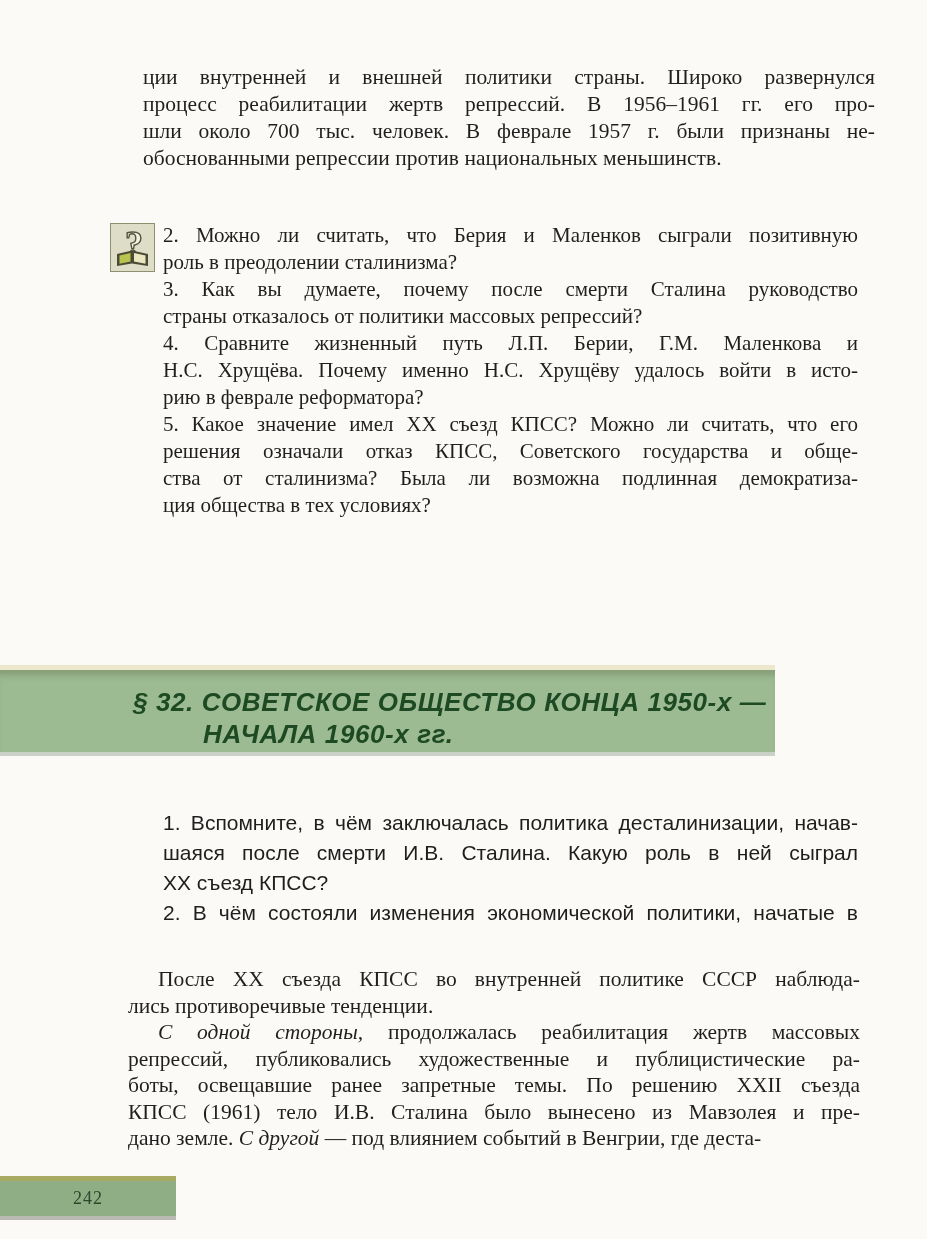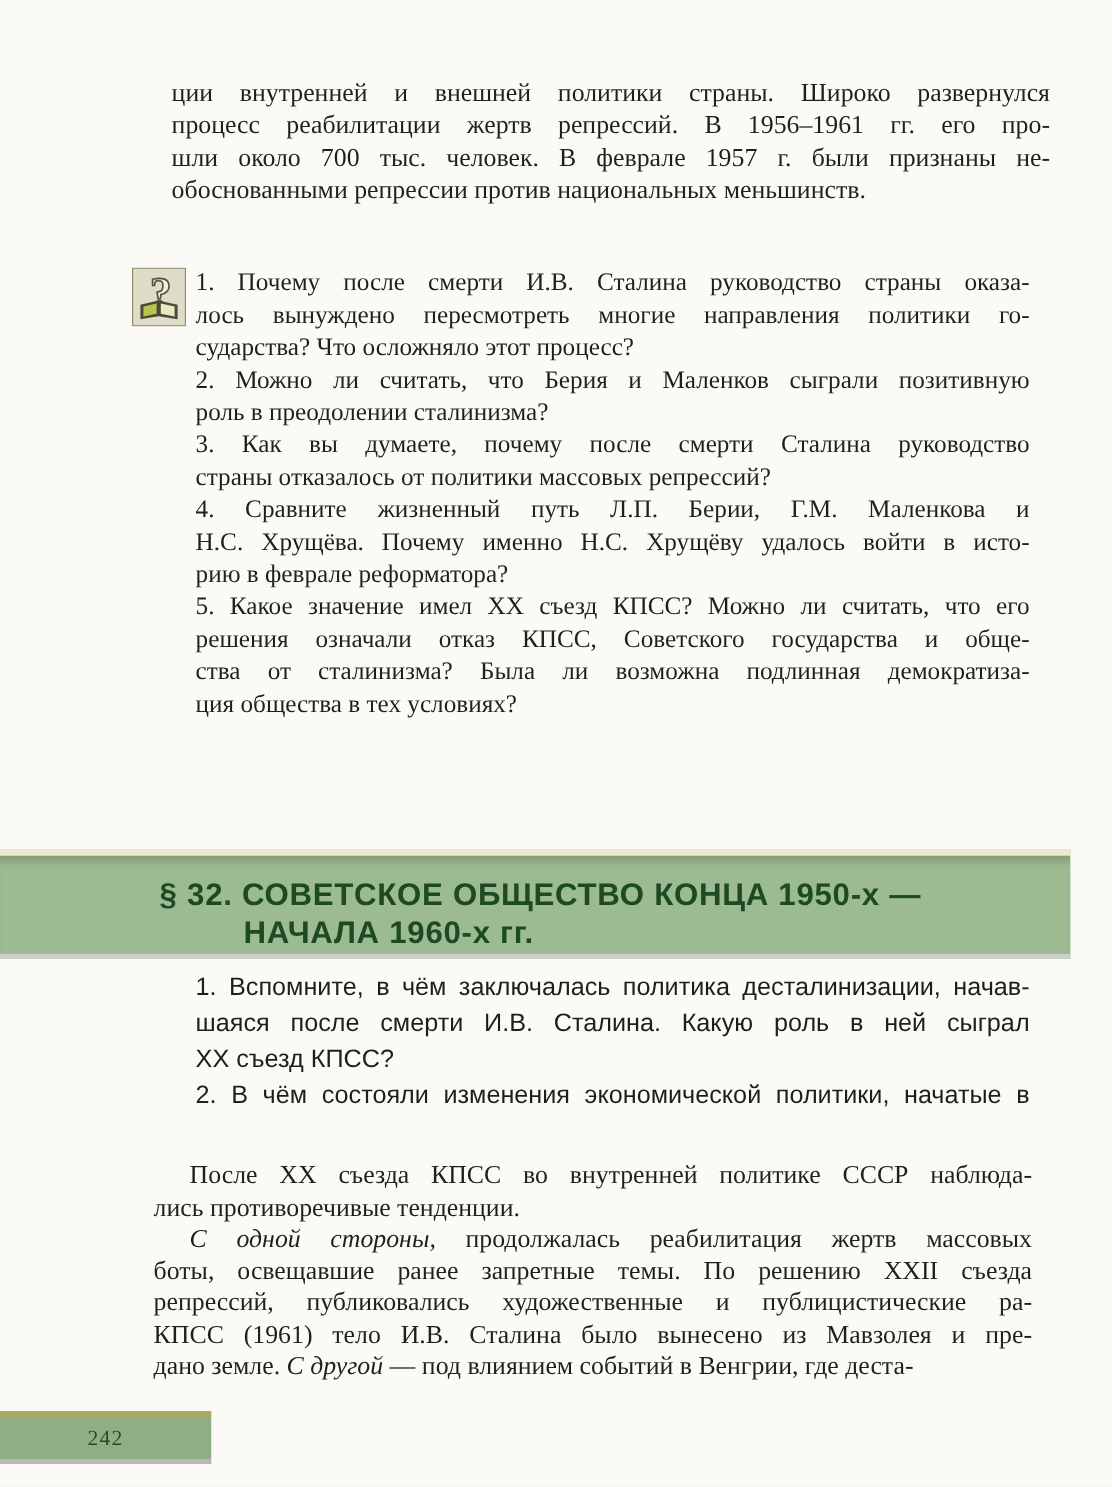--- a/index.html
+++ b/index.html
@@ -43,28 +43,29 @@
     position: absolute;
     left: 163px; top: 222px;
     width: 695px;
     font-size: 21px;
     line-height: 27px;
   }
 
   
   .band {
     position: absolute;
-    left: 0; top: 708px;
-    width: 892px;
+    left: 0; top: 665px;
+    width: 775px;
     height: 91px;
     box-sizing: border-box;
     background: var(--band_bg, #9cbb93);
     border-top: 5px solid var(--band_top_edge, #ece8cd);
     border-bottom: 4px solid var(--band_bottom_edge, #ccd1c7);
     box-shadow: inset 0 9px 6px -4px rgba(95, 100, 65, 0.35);
+    font-style: italic;
   }
   .band-text {
     padding: 16px 0 0 133px;
     font-family: "Liberation Sans", sans-serif;
     font-weight: bold;
     font-size: 26px;
     line-height: 32px;
     letter-spacing: 0.6px;
     color: var(--band_text, #1d4a22);
   }
@@ -126,25 +127,20 @@
       <rect x="0.5" y="0.5" width="44" height="48" fill="#deddc8" stroke="#8f9070"></rect>
       <text x="24" y="33" font-family="Liberation Serif, serif" font-size="36" font-weight="bold" fill="#f4f2e4" stroke="#55543e" stroke-width="1.4" text-anchor="middle">?</text>
       <path d="M7 31 L22 27.5 L38 31 L38 43 L22 40.5 L7 43 Z" fill="#4a4a36"></path>
       <path d="M9.5 32.5 L20.5 30 L20.5 38.5 L9.5 40.8 Z" fill="#b9c44e"></path>
       <path d="M24 30 L35.5 32.5 L35.5 40.8 L24 38.5 Z" fill="#e9e6c0"></path>
     </svg>
   </div>
 
   <div class="qblock">
     <div class="para">
-        <div class="jline">1. Почему после смерти И.В. Сталина руководство страны оказа-</div>
-        <div class="jline">лось вынуждено пересмотреть многие направления политики го-</div>
-        <div class="jline lastline">сударства? Что осложняло этот процесс?</div>
-      </div>
-    <div class="para">
         <div class="jline">2. Можно ли считать, что Берия и Маленков сыграли позитивную</div>
         <div class="jline lastline">роль в преодолении сталинизма?</div>
       </div>
     <div class="para">
         <div class="jline">3. Как вы думаете, почему после смерти Сталина руководство</div>
         <div class="jline lastline">страны отказалось от политики массовых репрессий?</div>
       </div>
     <div class="para">
         <div class="jline">4. Сравните жизненный путь Л.П. Берии, Г.М. Маленкова и</div>
         <div class="jline">Н.С. Хрущёва. Почему именно Н.С. Хрущёву удалось войти в исто-</div>
@@ -176,22 +172,22 @@
       </div>
   </div>
 
   <div class="bodytext">
     <div class="para indent">
         <div class="jline">После XX съезда КПСС во внутренней политике СССР наблюда-</div>
         <div class="jline lastline">лись противоречивые тенденции.</div>
       </div>
     <div class="para indent">
         <div class="jline"><i>С одной стороны,</i> продолжалась реабилитация жертв массовых</div>
+        <div class="jline">репрессий, публиковались художественные и публицистические ра-</div>
         <div class="jline">боты, освещавшие ранее запретные темы. По решению XXII съезда</div>
-        <div class="jline">репрессий, публиковались художественные и публицистические ра-</div>
         <div class="jline">КПСС (1961) тело И.В. Сталина было вынесено из Мавзолея и пре-</div>
         <div class="jline lastline">дано земле. <i>С другой</i> — под влиянием событий в Венгрии, где деста-</div>
       </div>
   </div>
 
   <div class="pagebar">
     <span>242</span>
   </div>
 
 </div>

